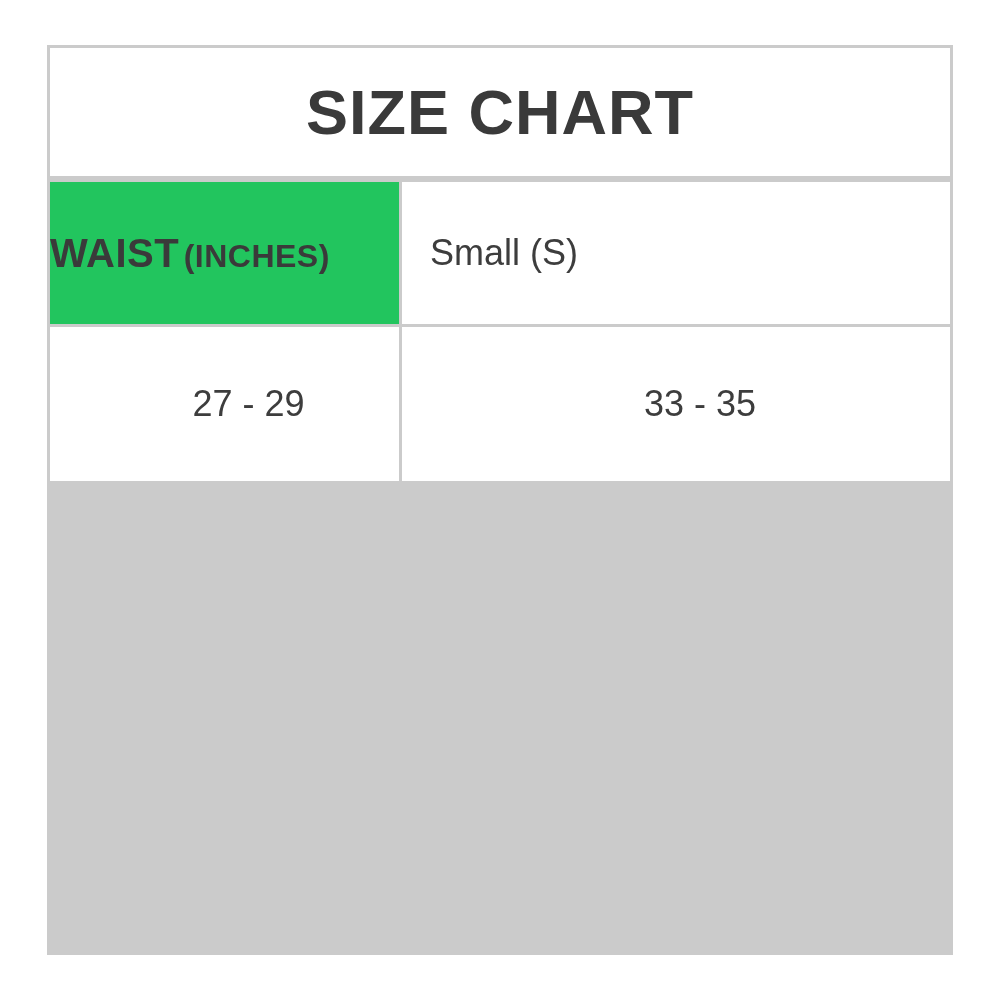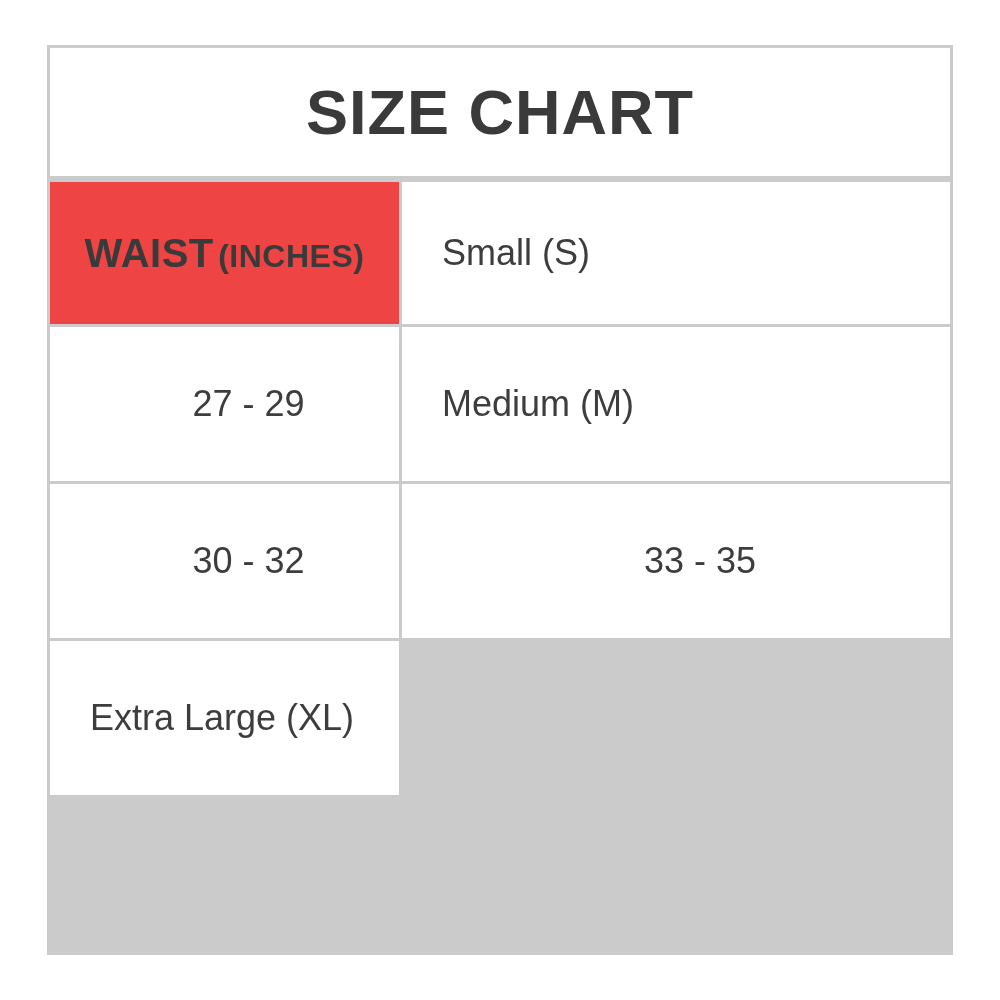--- a/index.html
+++ b/index.html
@@ -45,28 +45,28 @@
     border-bottom: 3px solid #cbcbcb;  
     font-size: 63px;
     font-weight: bold;
     letter-spacing: 1px;
     color: #3a3a3a;
   }
   .logo-cell {
     justify-content: center;
   }
   .waist-cell {
-    background: #ef4444;
-    justify-content: center;
+    background: #22c55e;
+    justify-content: flex-start;
   }
   .waist-text { white-space: nowrap; font-weight: bold; color: #3a3a3a; }
   .waist-main { font-size: 40px; letter-spacing: 0.5px; }
   .waist-unit { font-size: 32px; letter-spacing: 0.5px; }
   .label-cell {
-    padding-left: 40px;
+    padding-left: 28px;
     font-size: 36px;
   }
   .value-cell {
     justify-content: center;
     font-size: 36px;
     padding-left: 48px;
   }
   .logo-svg { display: block; }
 </style>
 </head>
@@ -81,21 +81,18 @@
     <div class="cell waist-cell">
       <div class="waist-text">
         <span class="waist-main">WAIST</span>
         <span class="waist-unit">(INCHES)</span>
       </div>
     </div>
 
     <div class="cell label-cell">Small (S)</div>
     <div class="cell value-cell">27 - 29</div>
 
-    <div class="cell label-cell">Medium (M)</div>
-    <div class="cell value-cell">30 - 32</div>
 
     <div class="cell value-cell">33 - 35</div>
 
-    <div class="cell label-cell">Extra Large (XL)</div>
 
   </div>
 </div>
 
 </body></html>

